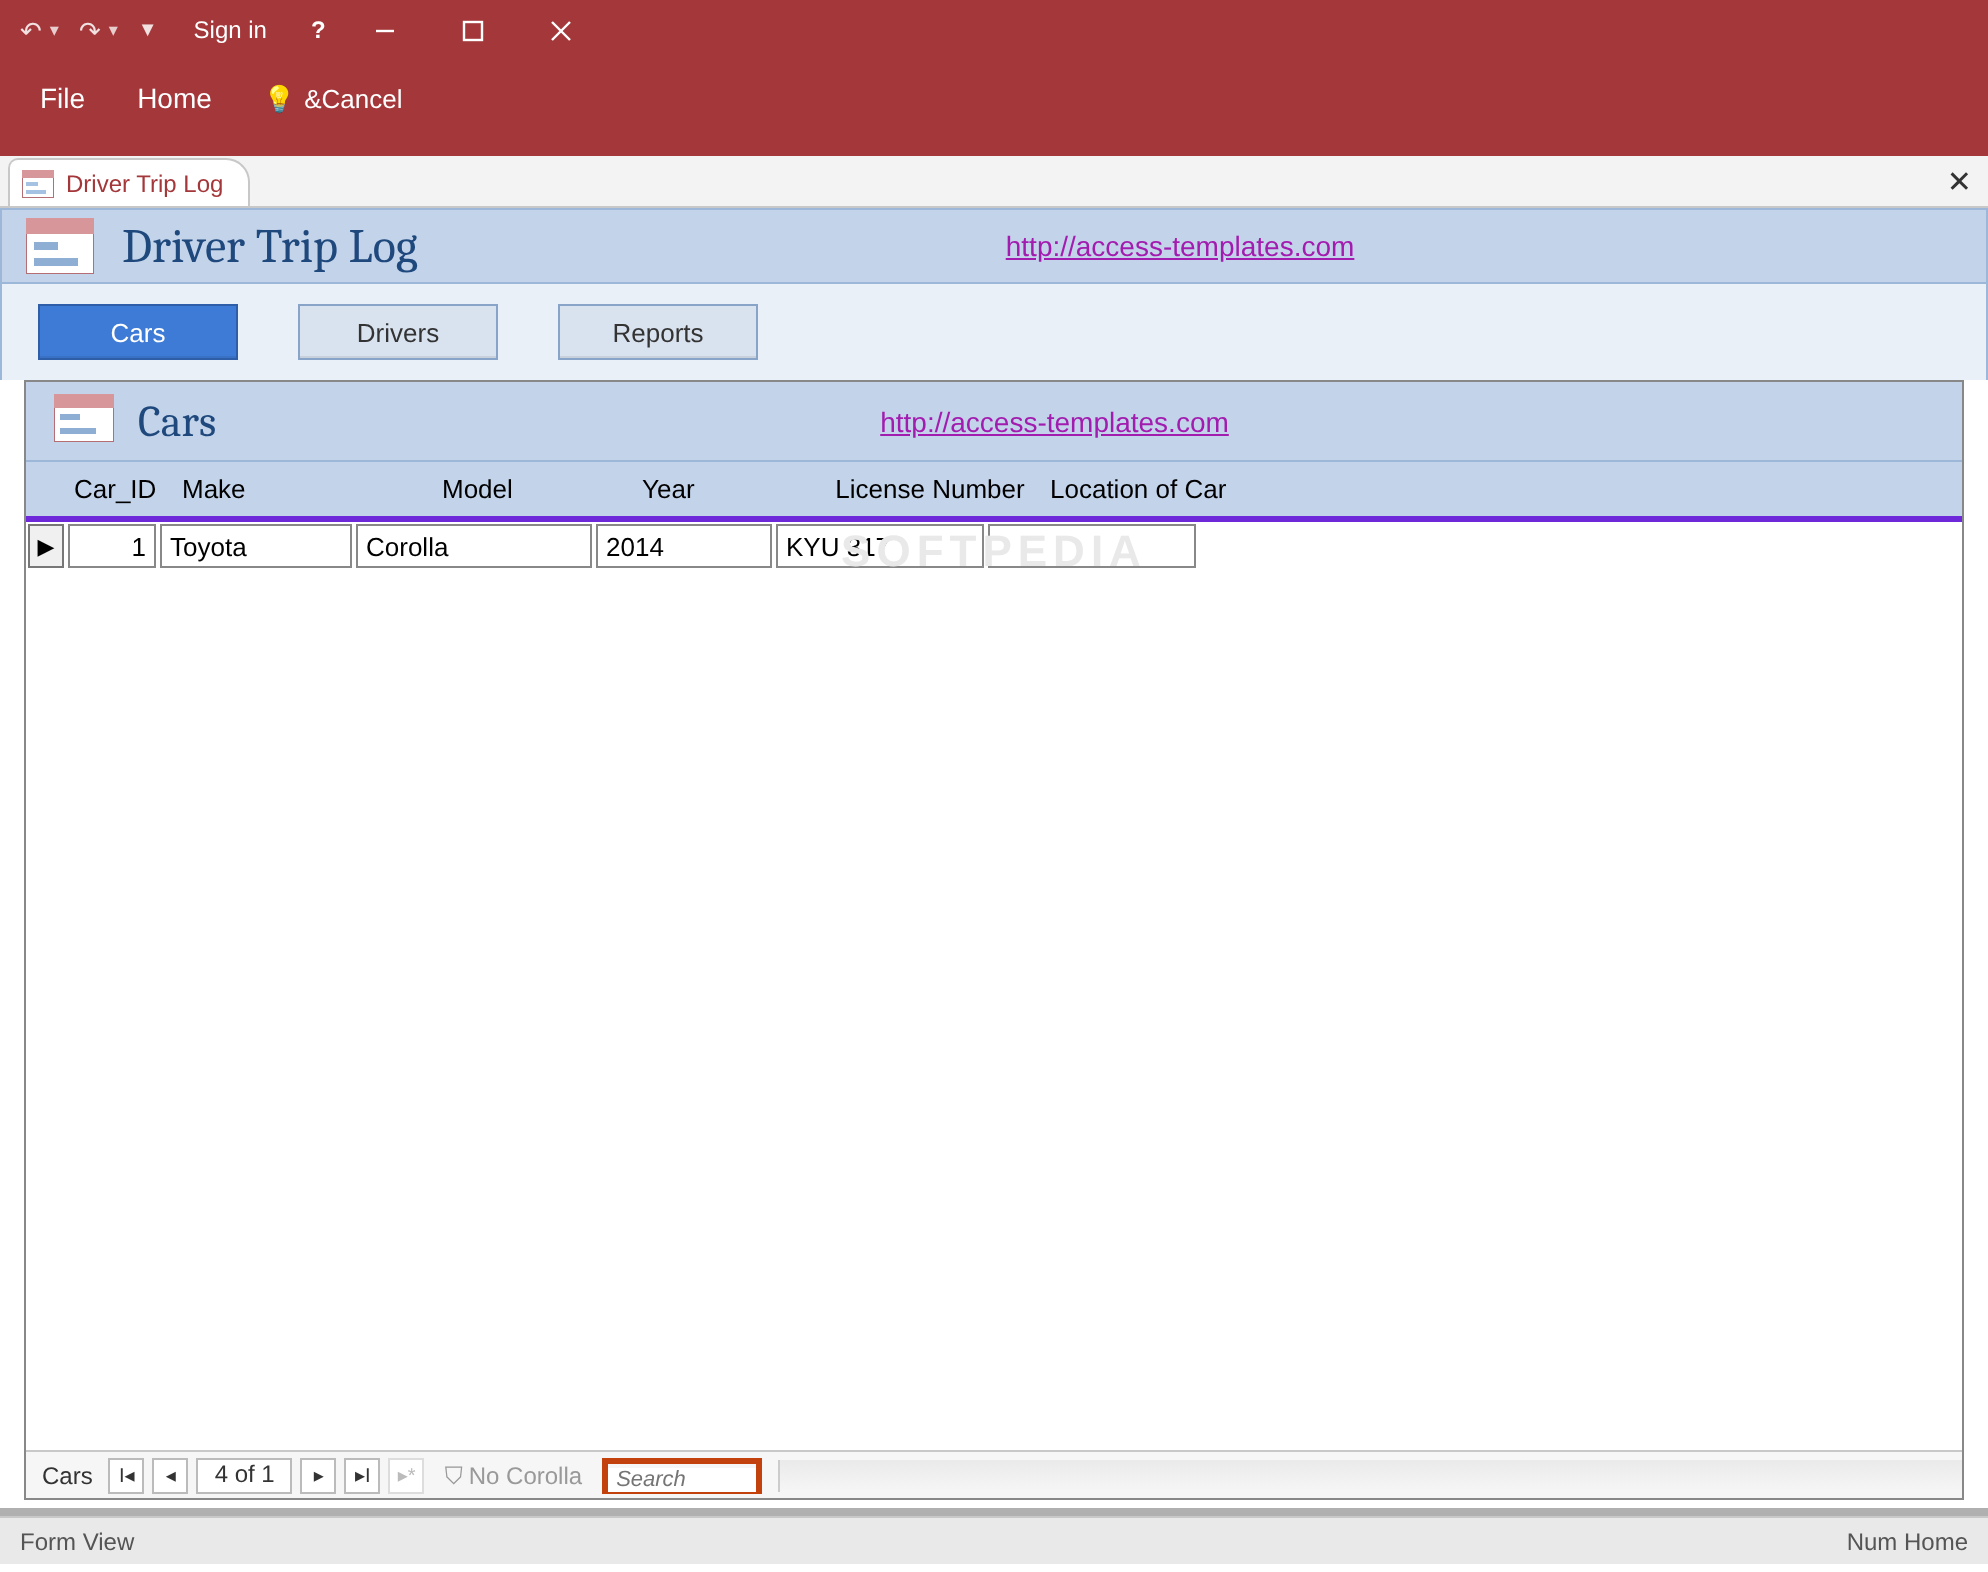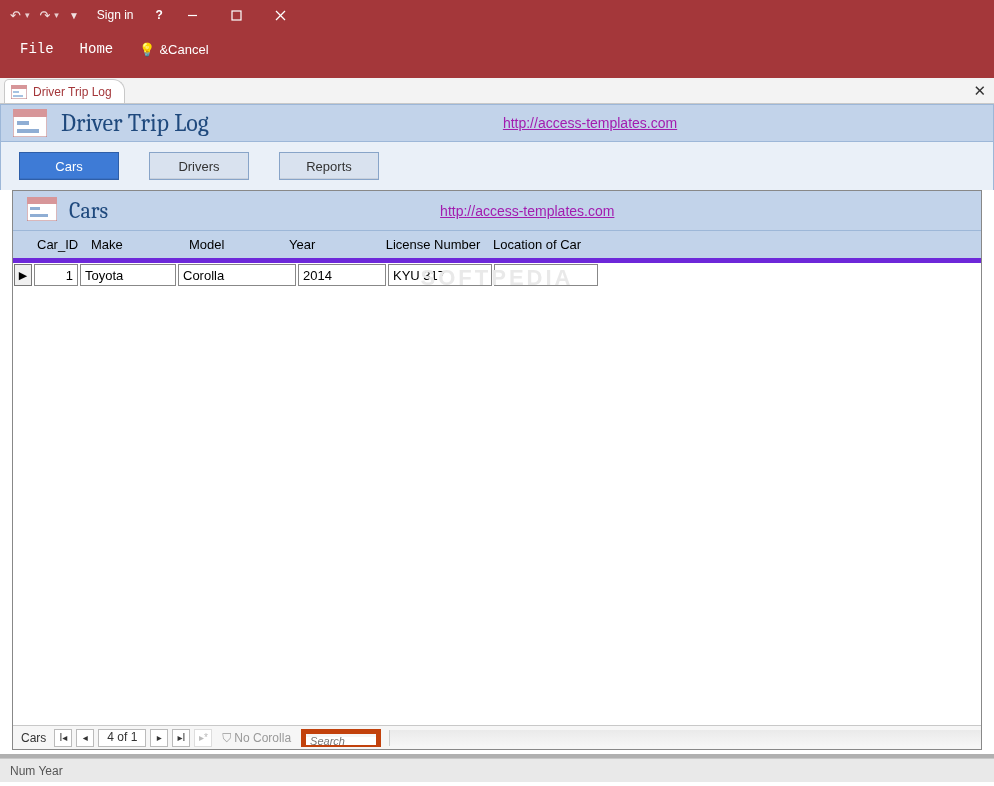--- a/index.html
+++ b/index.html
@@ -13,21 +13,21 @@
   .title { flex:1; padding-left:6px; white-space:nowrap; overflow:hidden; text-overflow:ellipsis;}
   .title-right { display:flex; align-items:center; gap:22px; padding:0 8px; }
   .winbtn { width:44px; height:30px; display:flex; align-items:center; justify-content:center; cursor:pointer; }
   .winbtn svg { stroke:#fff; }
   .winbtns { display:flex; }
   .signin {cursor:pointer;}
   .help {cursor:pointer; font-weight:bold;}
 
   
   .ribbon { background:#a4373a; height:48px; display:flex; align-items:center; color:#fff; font-size:14px; gap:26px; padding:0 20px 10px 20px;}
-  .ribbon .rtab { cursor:pointer;font-family:Liberation Mono, monospace; }
+  .ribbon .rtab { cursor:pointer; }
   .ribbon .tellme { display:flex; align-items:center; gap:4px; cursor:pointer; font-size:13px;}
   .ribbon .bulb { font-size:13px; }
 
   
   .tabstrip { background:#f3f3f3; height:26px; border-bottom:1px solid #c8c8c8; display:flex; align-items:flex-end; position:relative;}
   .doctab { background:#fff; border:1px solid #c8c8c8; border-bottom:none; border-radius:5px 12px 0 0; height:24px; display:flex; align-items:center; gap:6px; padding:0 12px 0 6px; margin-left:4px; font-size:12px; color:#a4373a; cursor:pointer;}
   .doctab .tabicon svg{display:block;}
   .tabstrip .closex { position:absolute; right:8px; top:4px; cursor:pointer; font-size:15px; color:#333;}
 
   
@@ -42,45 +42,45 @@
   .navbtns { background:#eaf0f8; padding:10px 18px; display:flex; gap:30px; border-left:1px solid #9db7d8; border-right:1px solid #9db7d8;}
   .navbtn { width:100px; height:28px; border:1px solid #88a4c8; display:flex; align-items:center; justify-content:center; font-size:13px; cursor:pointer; box-shadow: inset 0 -1px 0 rgba(0,0,0,.08);}
   .navbtn.active { background:#3e7bd6; color:#fff; border-color:#2e5ea8;}
   .navbtn.inactive { background:#d9e2ef; color:#333;}
 
   
   .subframe { margin:0 12px 4px 12px; border:1px solid #888; background:#fff; display:flex; flex-direction:column; height:560px;}
   .sub-header { background:#c2d3ea; border-bottom:1px solid #9db7d8; display:flex; align-items:center; padding:6px 14px; gap:12px;}
   .sub-title { font-family:"Cambria", Georgia, serif; font-size:22px; color:#1f497d;}
   .sub-link { margin-left:320px;}
-  .col-head-row { background:#c2d3ea; border-bottom:5px solid #6d28d9; display:flex; font-size:13px; color:#000; padding:6px 0 6px 0;}
+  .col-head-row { background:#c2d3ea; border-bottom:3px solid #6d28d9; display:flex; font-size:13px; color:#000; padding:6px 0 6px 0;}
   .selcol { width:20px;}
   .col { padding:0 4px; }
-  .c-id { width:54px;} .c-make{width:98px;} .c-model{width:100px;} .c-year{width:92px; } .c-lic{width:112px;text-align:center;} .c-loc{width:110px;}
+  .c-id { width:54px;} .c-make{width:98px;} .c-model{width:100px;margin-left:32px;} .c-year{width:92px; } .c-lic{width:112px;text-align:center;} .c-loc{width:110px;}
   .data-row { display:flex; align-items:center; height:24px;}
   .rowselector { width:18px; height:22px; border:1px solid #777; background:#f0f0f0; display:flex; align-items:center; justify-content:center; font-size:11px; cursor:pointer; margin-left:1px;}
   .cell { border:1px solid #888; height:22px; font-size:13px; background:#fff; margin-left:2px;}
   .cell input { width:100%; height:100%; border:none; outline:none; padding:0 4px; font-size:13px; font-family:inherit; background:transparent;}
   .cell.idc{width:44px;} .cell.idc input{text-align:right;}
   .cell.makec{width:96px;}
   .cell.modelc{width:118px;}
   .cell.yearc{width:88px;} .cell.yearc input{text-align:left;}
   .cell.licc{width:104px;}
   .cell.locc{width:104px;}
   .subbody { flex:1; overflow:hidden; position:relative;}
   .watermark { position:absolute; left:50%; top:2px; transform:translateX(-50%); font-size:22px; color:#e9e9e9; font-weight:600; letter-spacing:3px; pointer-events:none; user-select:none;}
 
   
   .recnav { height:24px; border-top:1px solid #c8c8c8; background:#f6f6f6; display:flex; align-items:center; font-size:12px; color:#333; gap:4px; padding-left:4px;}
   .recnav .lbl { padding:0 4px;}
   .recnav .navico { width:18px; height:18px; border:1px solid #bbb; background:#fff; display:flex; align-items:center; justify-content:center; font-size:10px; cursor:pointer;}
   .recnav .recbox { width:48px; height:18px; border:1px solid #bbb; background:#fff; text-align:center; padding:0 2px;}
   .recnav .disabled { color:#bbb; border-color:#ddd; cursor:default;}
   .recnav .filter { color:#999; display:flex; align-items:center; gap:3px; padding:0 6px;}
-  .recnav .search { width:80px; height:18px; border:5px solid #c2410c; }
+  .recnav .search { width:80px; height:18px; border:3px solid #c2410c; }
   .recnav .search input { width:100%; height:100%; border:none; outline:none; font-size:11px; padding:0 4px; color:#888; font-style:italic;}
   .recnav .railtrack { flex:1; height:16px; background:linear-gradient(#eaeaea,#f6f6f6); border-left:1px solid #ccc; margin-left:4px;}
 
   
   .statusbar { height:24px; background:#e9e9e9; border-top:1px solid #c8c8c8; display:flex; align-items:center; font-size:12px; color:#555; padding:0 10px;}
   .status-left{flex:1;}
   .divider { height:4px; background:#b0b0b0;}
 </style>
 </head>
 <body>
@@ -209,14 +209,15 @@
       </span>
       <span class="search"><input placeholder="Search" style=""></span>
       <div class="railtrack"></div>
     </div>
   </div>
 </div>
 
 <div class="divider"></div>
 
 <div class="statusbar">
-  <span>Num Year</span>
+  <span class="status-left">Form View</span>
+  <span>Num Home</span>
 </div>
 
 </body></html>

